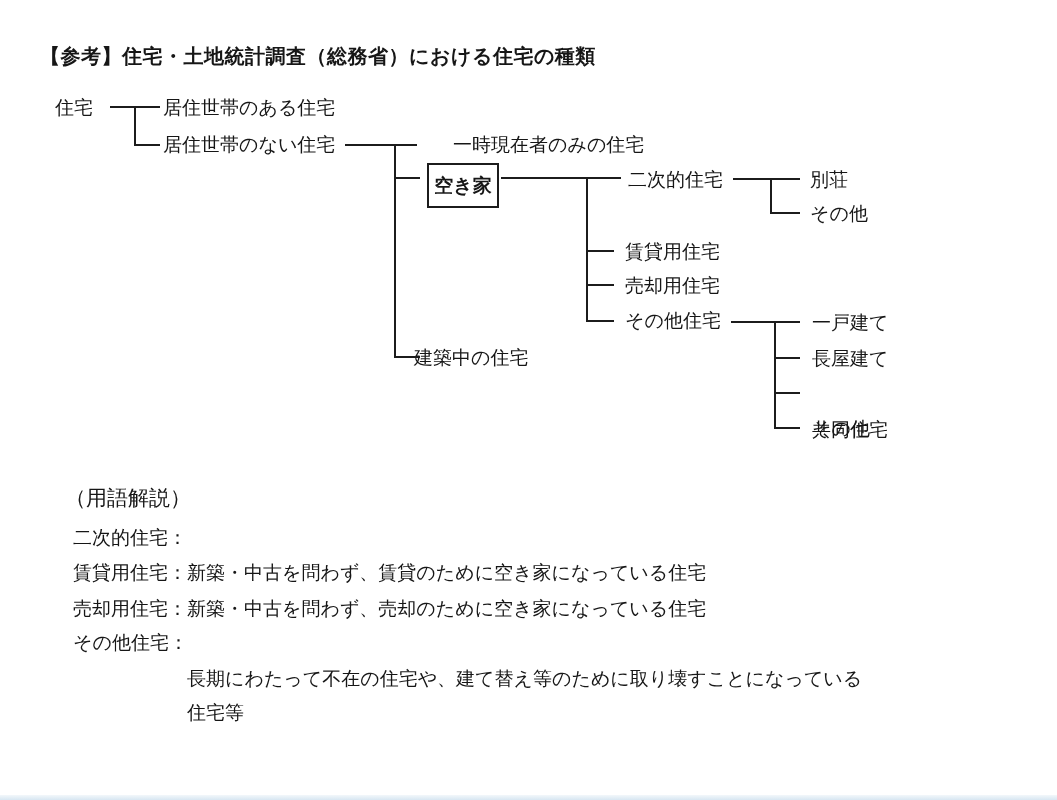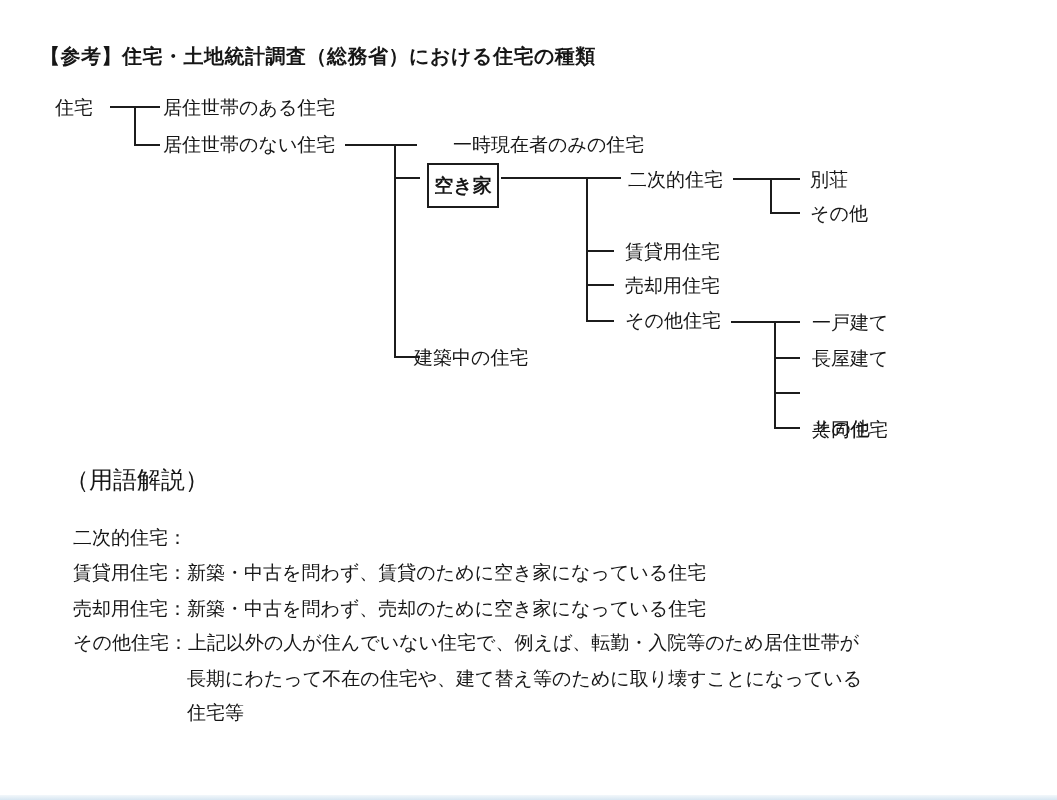--- a/index.html
+++ b/index.html
@@ -23,22 +23,22 @@
   }
   .hline{position:absolute;height:2px;background:#1c1c1c;}
   .vline{position:absolute;width:2px;background:#1c1c1c;}
   .nodebox{
     position:absolute;left:427px;top:163px;width:72px;height:45px;
     border:2px solid #1c1c1c;box-sizing:border-box;
     display:flex;align-items:center;justify-content:center;
     font-size:19px;font-weight:bold;white-space:nowrap;
   }
   .g-head{
-    position:absolute;left:65px;top:467px;
-    font-size:24px;line-height:26px;white-space:nowrap;text-align:right;
+    position:absolute;left:65px;top:485px;
+    font-size:21px;line-height:26px;white-space:nowrap;text-align:right;
   }
   .g-row{
     position:absolute;left:73px;
     display:flex;
     font-size:19px;line-height:26px;white-space:nowrap;
   }
   .g-cont{
     position:absolute;left:187px;
     font-size:19px;line-height:26px;white-space:nowrap;
   }
@@ -118,21 +118,20 @@
 
   <div class="g-row" style="top:595px;">
     <span>売却用住宅</span>
       <span>：</span>
       <span>新築・中古を問わず、売却のために空き家になっている住宅</span>
   </div>
 
   <div class="g-row" style="top:629px;">
     <span>その他住宅</span>
       <span>：</span>
-      <span>上記以外の人が住んでいない住宅で、例えば、転勤・入院等のため居住世帯が</span>
   </div>
 
   <div class="g-cont" style="top:665px;">長期にわたって不在の住宅や、建て替え等のために取り壊すことになっている</div>
   <div class="g-cont" style="top:699px;">住宅等</div>
 
   <div class="bottom-edge"></div>
 
 </div>
 
 </body></html>

